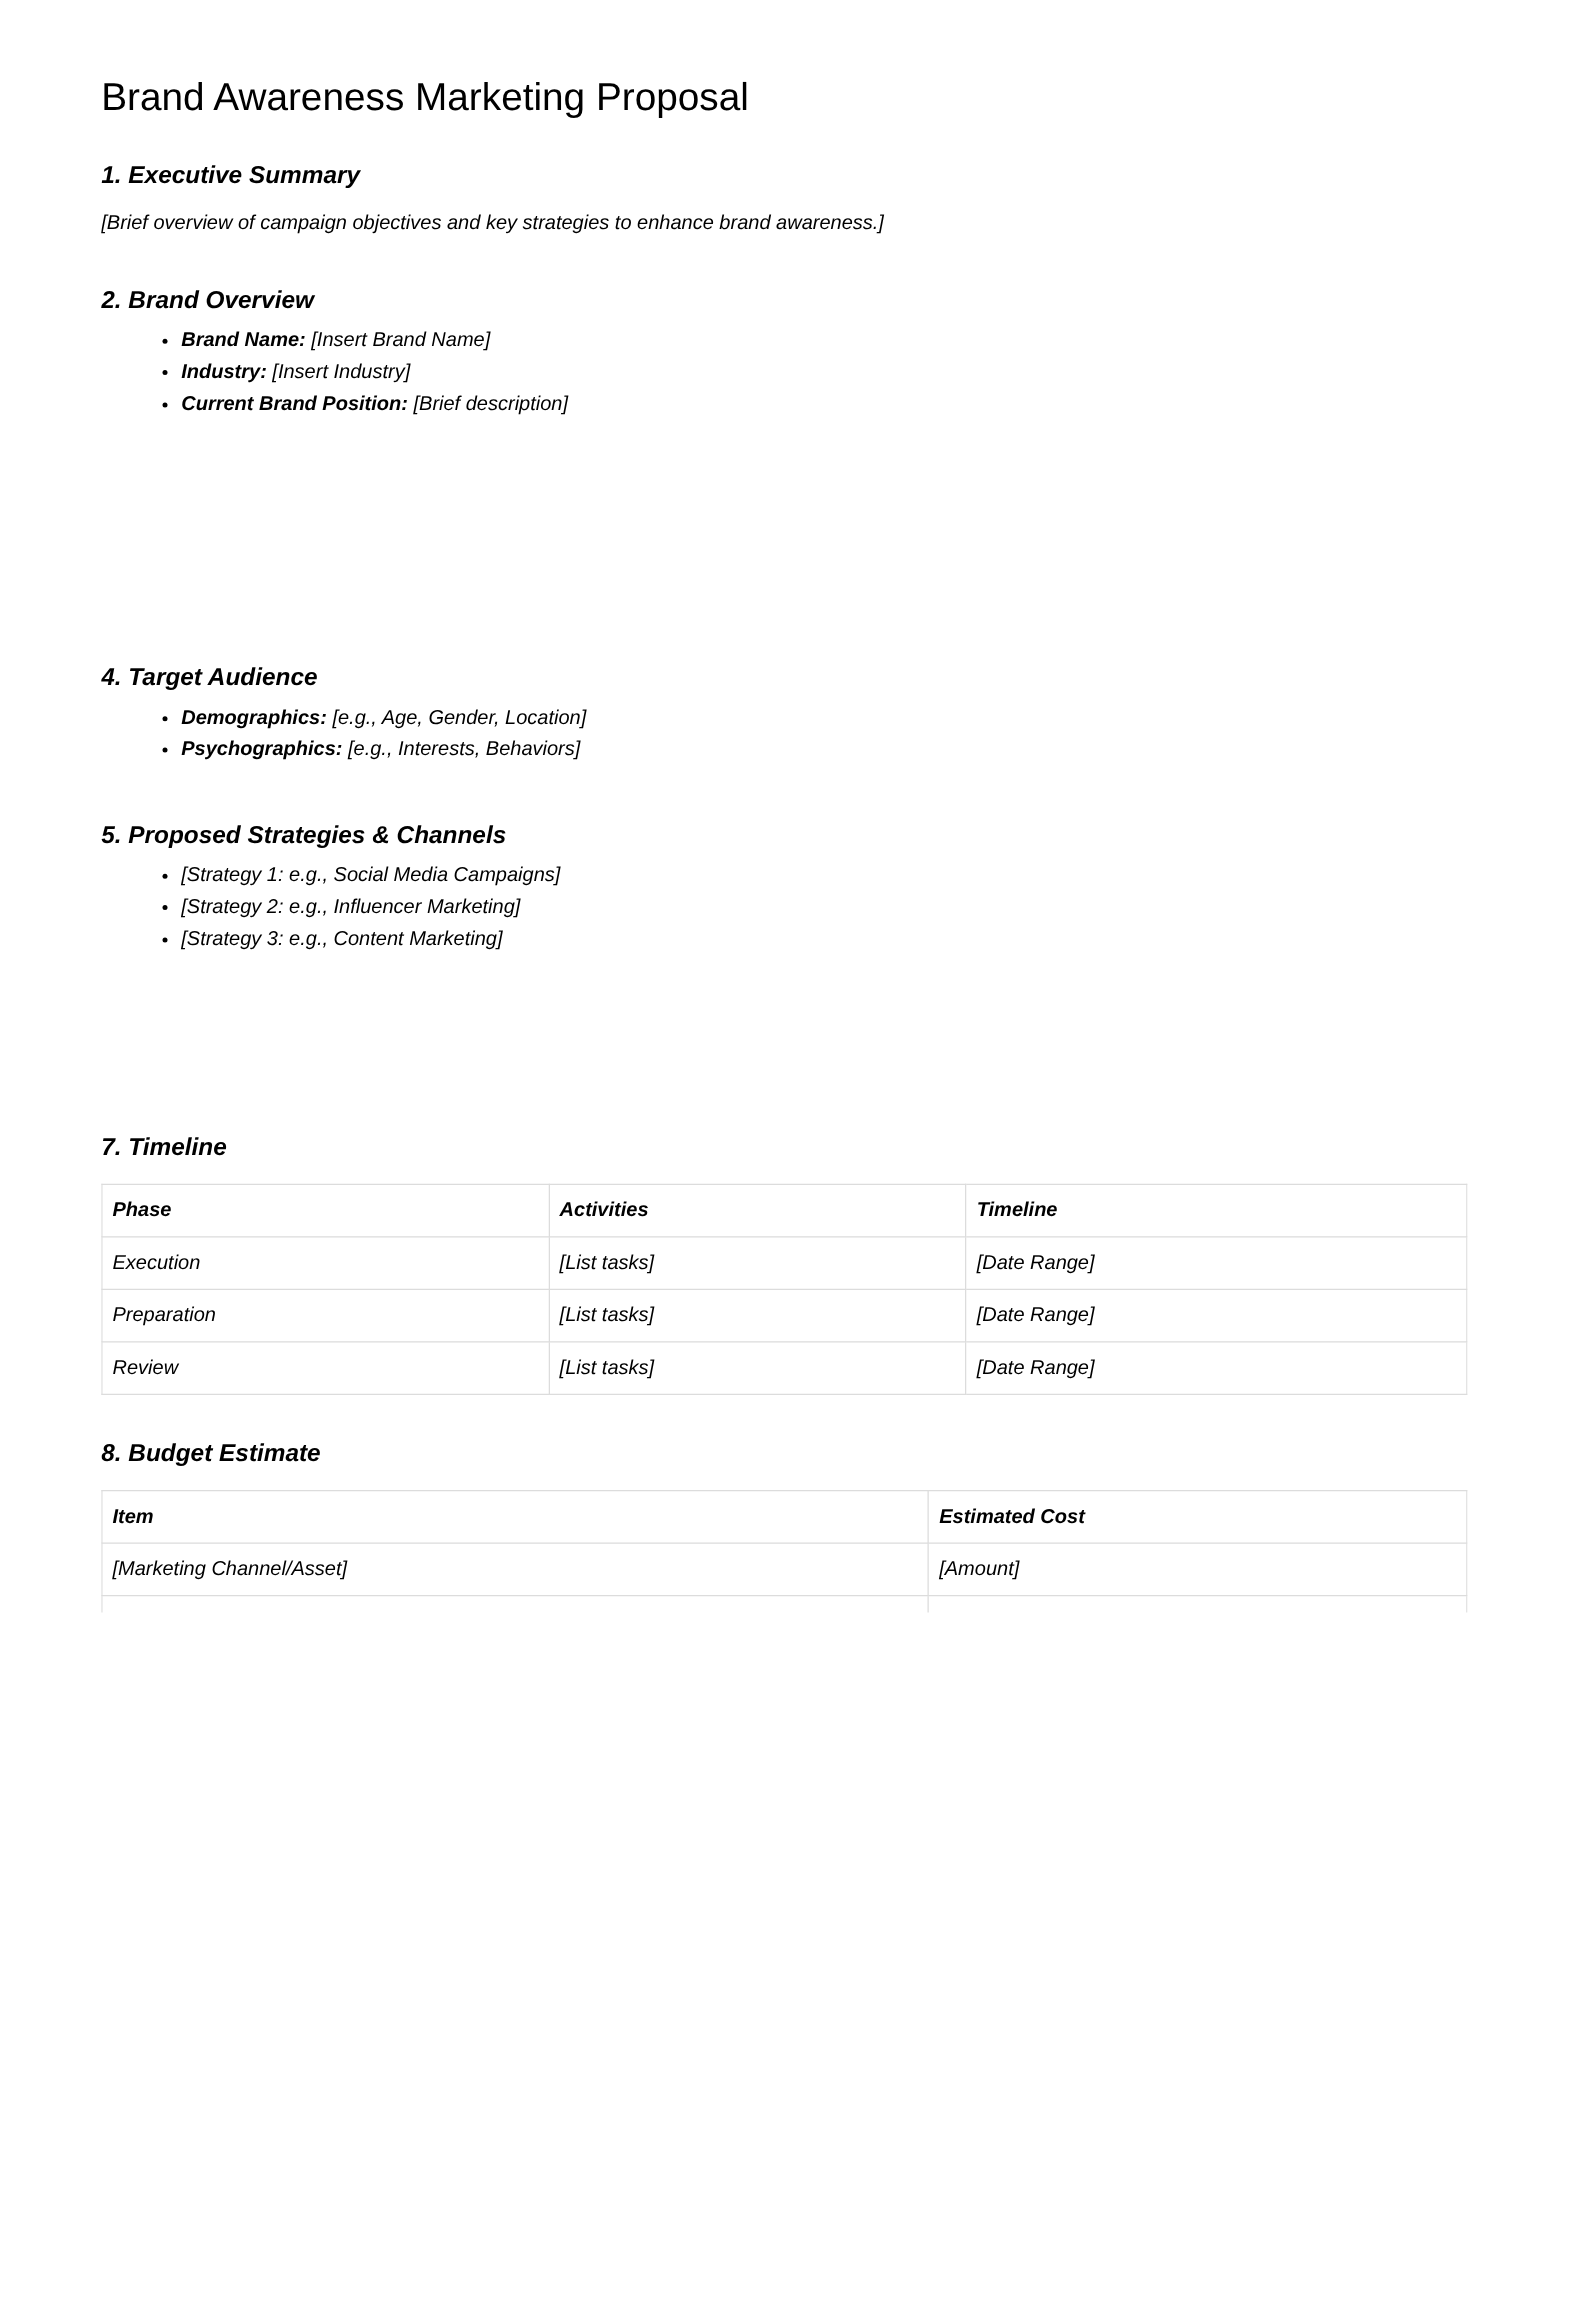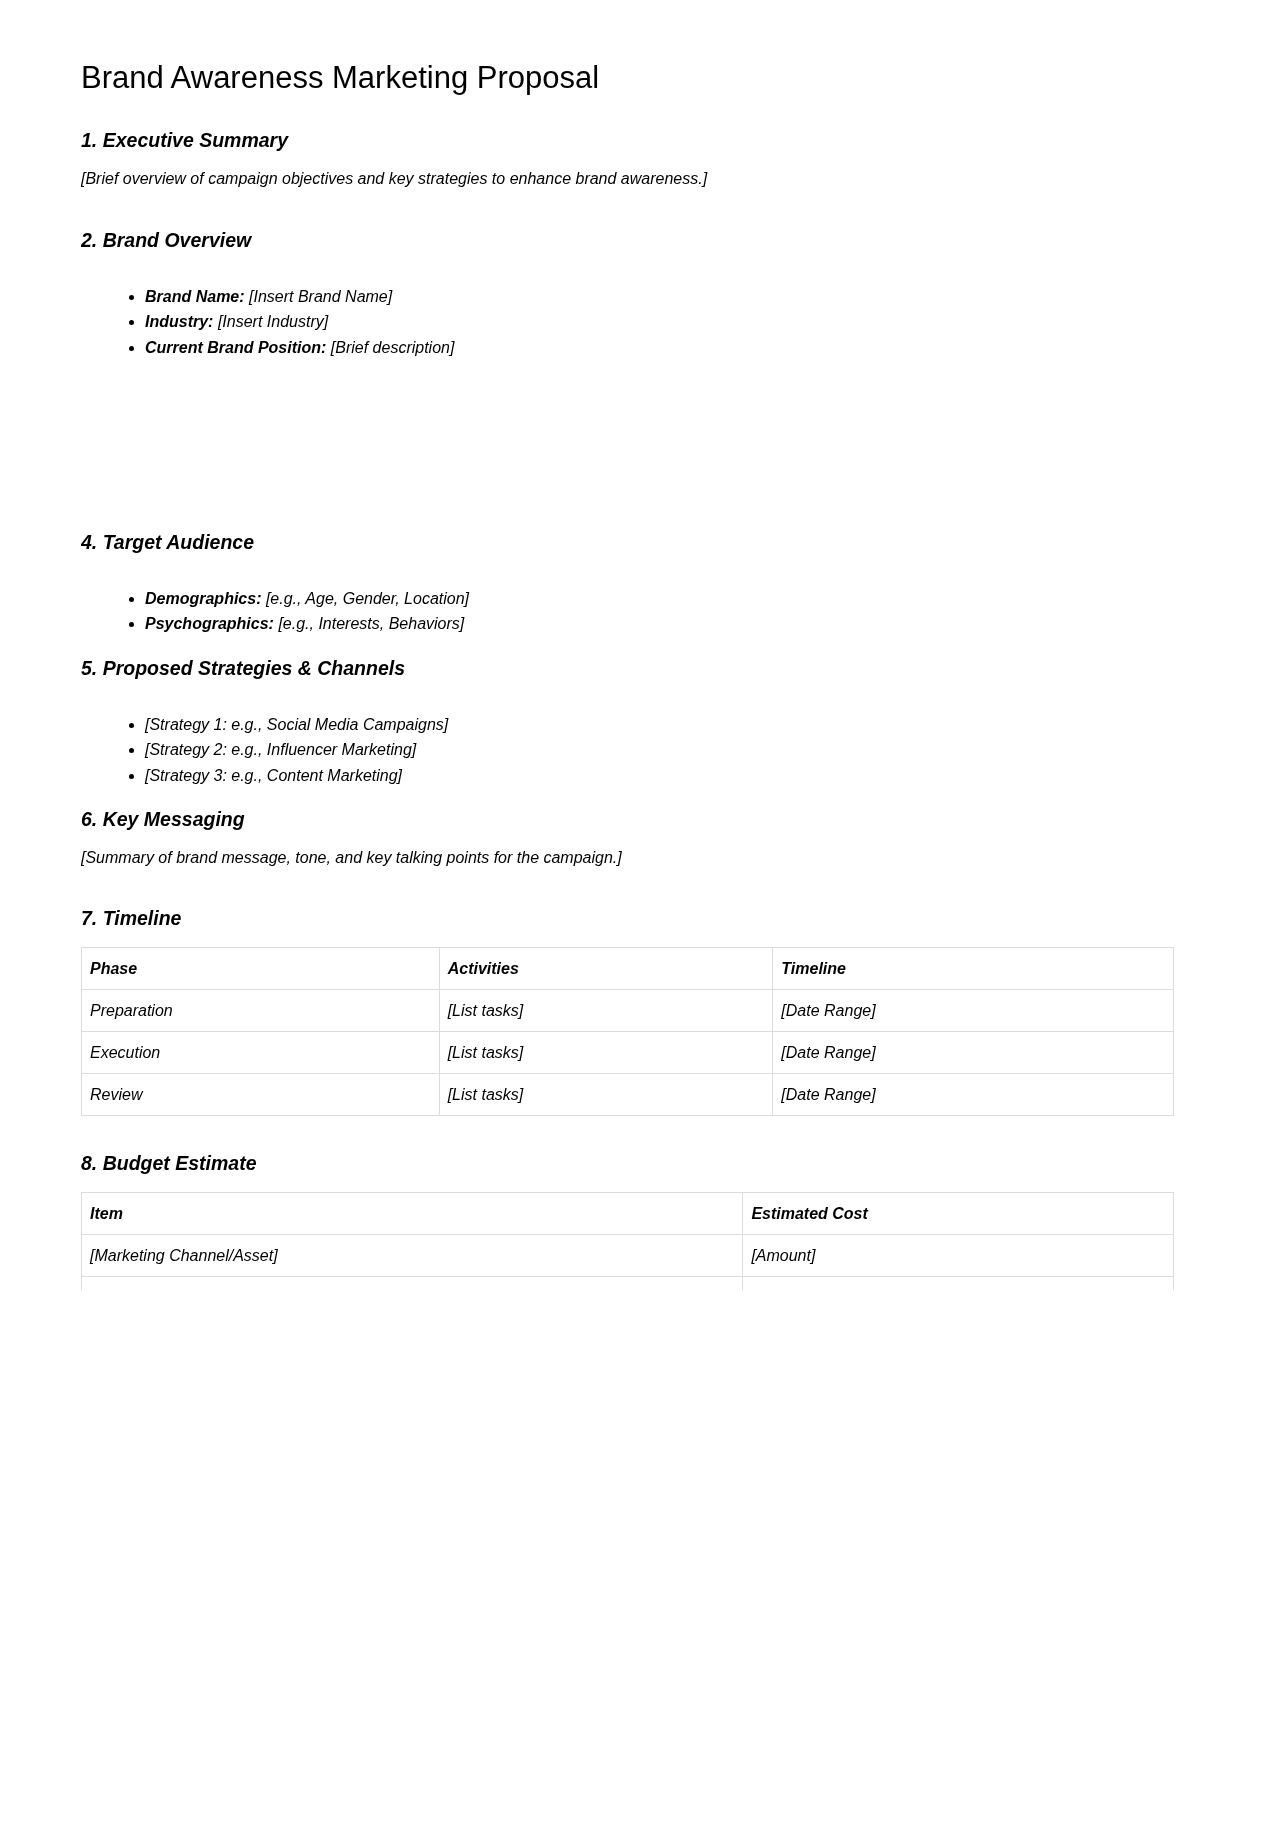--- a/index.html
+++ b/index.html
@@ -40,21 +40,21 @@
       font-weight: bold;
       margin: 0;
       line-height: 24px;
     }
     p.body {
       font-size: 16px;
       margin: 17px 0 0 0;
       line-height: 20px;
     }
     ul {
-      margin: 32px 0 0 0;
+      margin: 8px 0 0 0;
       padding-left: 64px;
       list-style: disc;
     }
     ul li {
       font-size: 16px;
       line-height: 25.3px;
       padding-left: 0;
     }
     ul li b { font-weight: bold; }
     table {
@@ -103,46 +103,42 @@
 
   <div class="sec" style="top:656px">
     <h2>5. Proposed Strategies &amp; Channels</h2>
     <ul>
       <li>[Strategy 1: e.g., Social Media Campaigns]</li>
       <li>[Strategy 2: e.g., Influencer Marketing]</li>
       <li>[Strategy 3: e.g., Content Marketing]</li>
     </ul>
   </div>
 
-  <div class="sec" style="top:807px">
-    <h2>6. Key Messaging</h2>
-    <p class="body">[Summary of brand message, tone, and key talking points for the campaign.]</p>
-  </div>
 
   <div class="sec" style="top:906px">
     <h2>7. Timeline</h2>
     <table>
       <colgroup>
           <col style="width:358px">
           <col style="width:334px">
           <col style="width:401px">
         </colgroup>
       <tbody>
           <tr>
         <th>Phase</th>
         <th>Activities</th>
         <th>Timeline</th>
       </tr>
       <tr>
-        <td>Preparation</td>
+        <td>Execution</td>
         <td>[List tasks]</td>
         <td>[Date Range]</td>
       </tr>
       <tr>
-        <td>Execution</td>
+        <td>Preparation</td>
         <td>[List tasks]</td>
         <td>[Date Range]</td>
       </tr>
       <tr>
         <td>Review</td>
         <td>[List tasks]</td>
         <td>[Date Range]</td>
       </tr>
     </tbody>
       </table>

